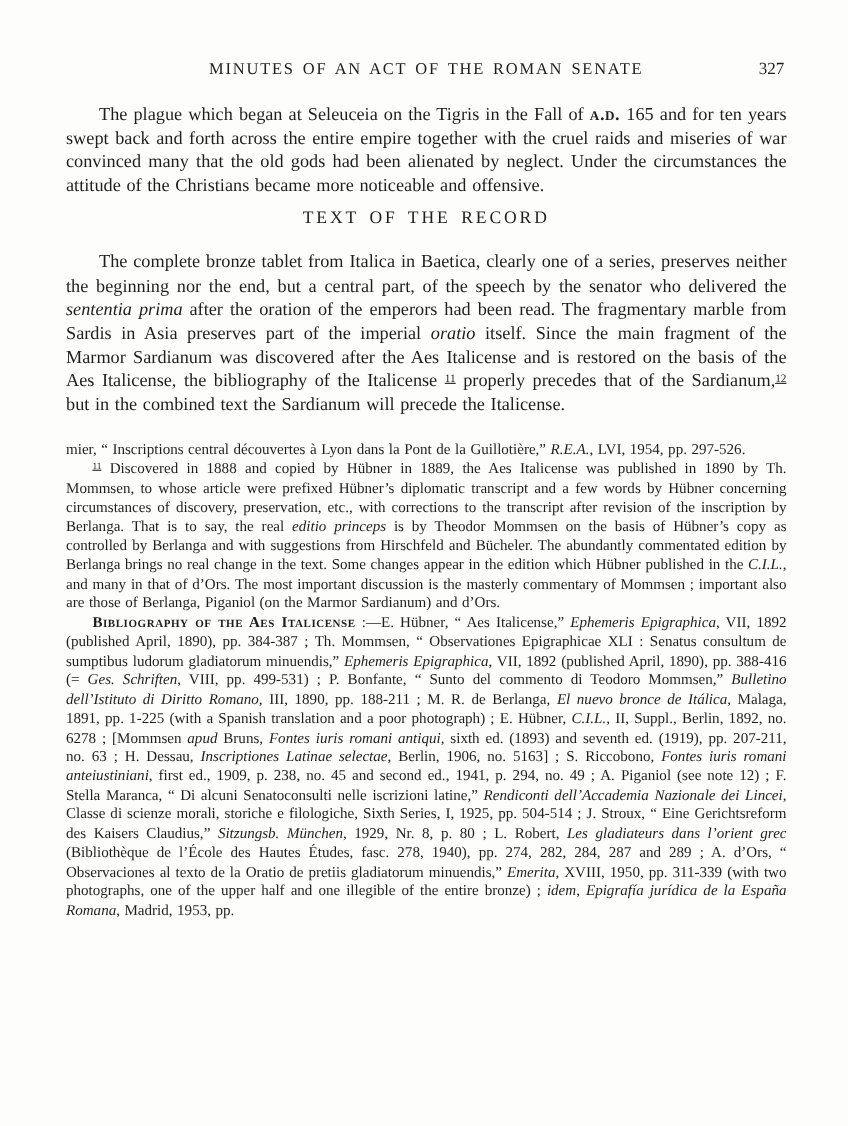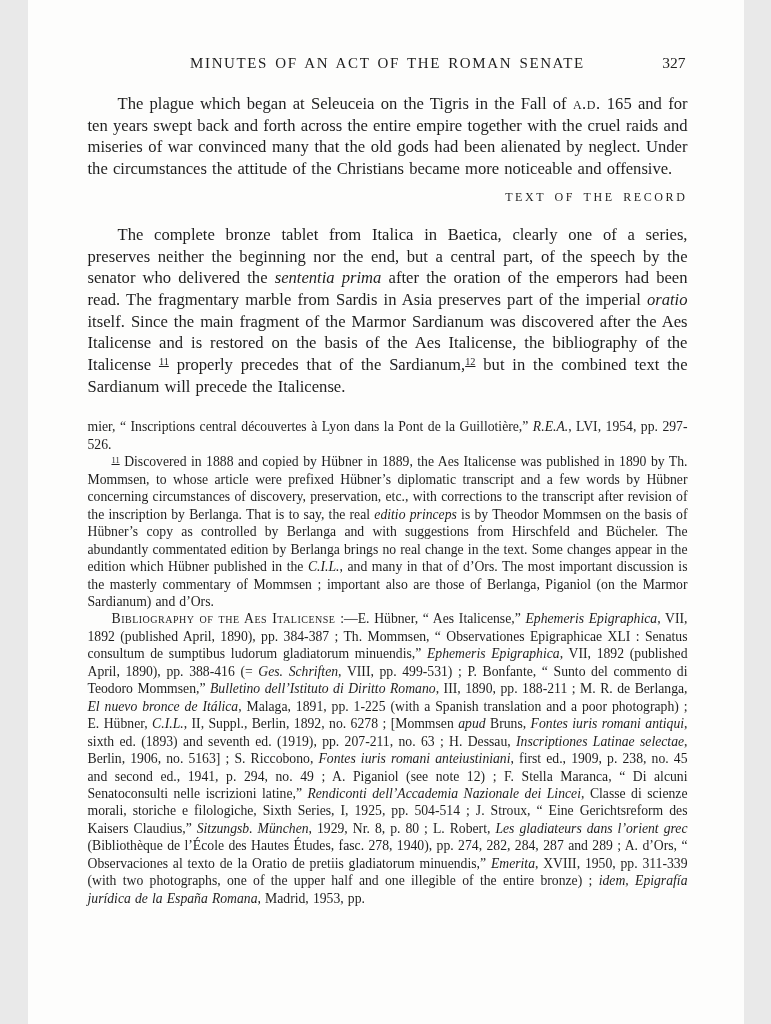--- a/index.html
+++ b/index.html
@@ -2,21 +2,21 @@
 <html><head>
 <meta charset="utf-8">
 <style>
   html, body {
     margin: 0;
     padding: 0;
     background: #e9e9e9;
   }
   .page {
     position: relative;
-    width: 716px;
+    width: 771px;
     height: 1024px;
     margin: 0 auto;
     box-sizing: border-box;
     background: #fdfdfc;
     color: #1e1e1e;
     font-family: "Liberation Serif", "DejaVu Serif", serif;
     padding: 54px 56px 0 60px;
     overflow: hidden;
     -webkit-font-smoothing: antialiased;
   }
@@ -47,22 +47,22 @@
   }
   .body-par.indent { text-indent: 30px; }
   .section-number {
     margin-top: 9px;
     text-align: center;
     font-size: 16.5px;
     letter-spacing: 1px;
   }
   .section-title {
     margin-top: 10px;
-    text-align: right;
-    font-size: 12px;
+    text-align: center;
+    font-size: 16px;
     letter-spacing: 2.6px;
     word-spacing: 3px;
   }
   .section-title + .body-par { margin-top: 19px; }
   .footnotes {
     margin-top: 21px;
     font-size: 13.7px;
     line-height: 17.45px;
   }
   .fn-par {
@@ -75,20 +75,21 @@
     font-size: 0.62em;
     line-height: 0;
     vertical-align: baseline;
     position: relative;
     top: -0.45em;
     text-decoration: underline;
   }
   .sc {
     font-variant: small-caps;
     letter-spacing: 0.5px;
+    font-weight: bold;
   }
   i { }
 </style>
 </head>
 <body>
 
 <div class="page">
 
   <div class="header">
     <span class="running-title">MINUTES OF AN ACT OF THE ROMAN SENATE</span>

